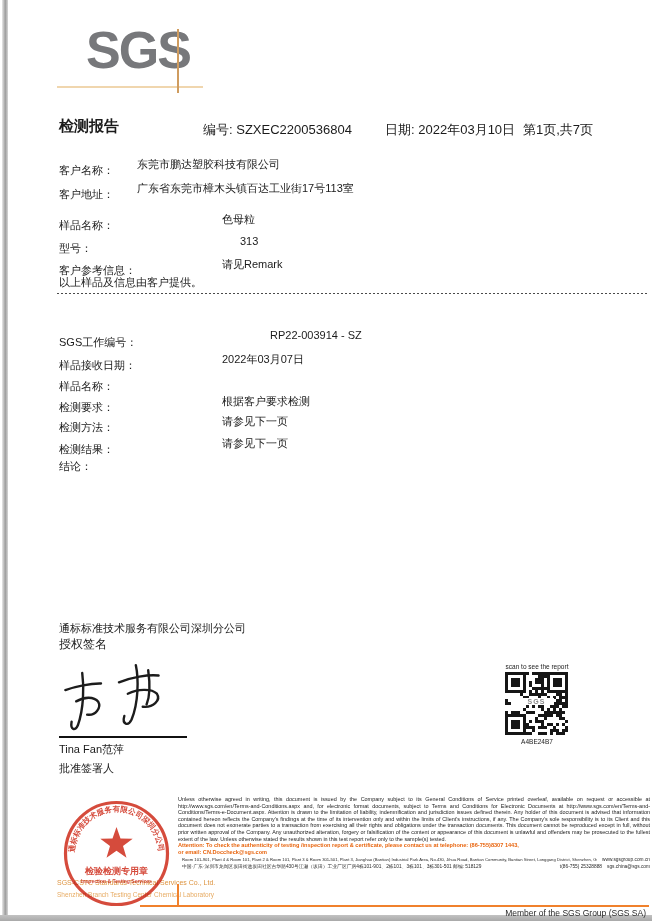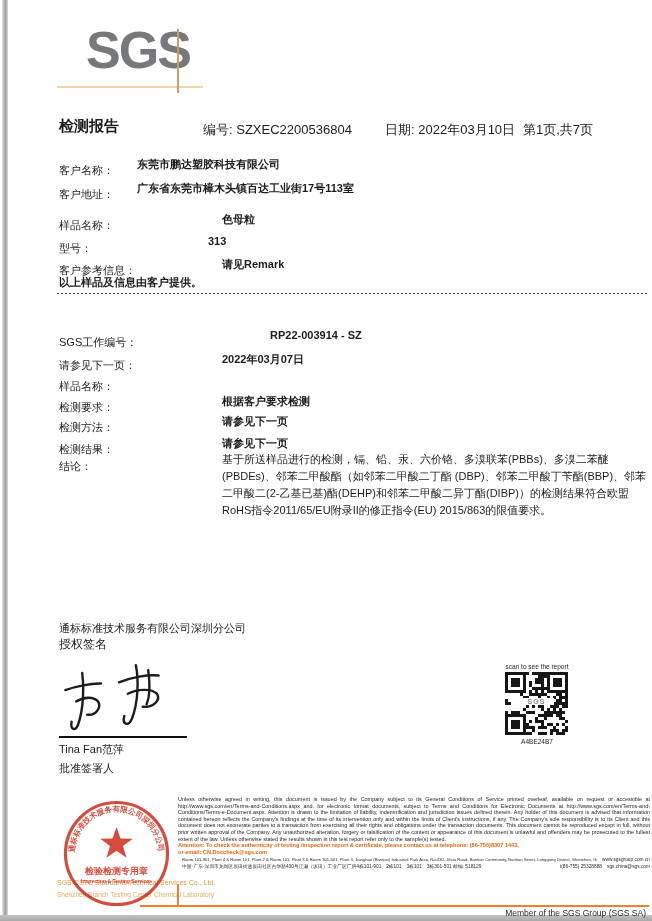--- a/index.html
+++ b/index.html
@@ -27,21 +27,21 @@
   #logo-underline{left:57px;top:86px;width:146px;height:2px;background:#f0d6ae;}
   #logo-vline{left:177px;top:29px;width:2px;height:64px;background:#cf9c5f;}
   
   #report-title{left:59px;top:117px;font-size:15px;font-weight:bold;}
   .hdr{font-size:13px;}
   #report-no{left:203px;top:121px;}
   #report-date{left:385px;top:121px;}
   #page-info{left:523px;top:121px;}
   
   .lbl{font-size:11px;margin-top:6px;}
-  .val{font-size:11px;font-weight:bold;}
+  .val{font-size:11px;}
   .dash-line{left:57px;top:293px;width:591px;height:1px;
     background:repeating-linear-gradient(90deg,#4a4a4a 0 2px,transparent 2px 4px);}
   #conclusion-text{left:222px;top:451px;width:426px;font-size:11px;line-height:17px;}
   
   #sig-company{left:59px;top:621px;font-size:11px;}
   #sig-auth{left:59px;top:636px;font-size:12px;}
   #signature{left:58px;top:660px;}
   #sig-line{left:59px;top:736px;width:128px;height:2px;background:#111;}
   #signer-name{left:59px;top:742px;font-size:11px;}
   #signer-title{left:59px;top:761px;font-size:11px;}
@@ -98,48 +98,47 @@
   <div class="abs lbl" style="left:59px;top:157px;">客户名称：</div>
   <div class="abs val" style="left:137px;top:157px;">东莞市鹏达塑胶科技有限公司</div>
 
   <div class="abs lbl" style="left:59px;top:181px;">客户地址：</div>
   <div class="abs val" style="left:137px;top:181px;">广东省东莞市樟木头镇百达工业街17号113室</div>
 
   <div class="abs lbl" style="left:59px;top:212px;">样品名称：</div>
   <div class="abs val" style="left:222px;top:212px;">色母粒</div>
 
   <div class="abs lbl" style="left:59px;top:235px;">型号：</div>
-  <div class="abs val" style="left:208px;top:235px;">313</div>
+  <div class="abs val" style="left:240px;top:235px;">313</div>
 
   <div class="abs lbl" style="left:59px;top:257px;">客户参考信息：</div>
   <div class="abs val" style="left:222px;top:257px;">请见Remark</div>
 
   <div class="abs val" style="left:59px;top:275px;">以上样品及信息由客户提供。</div>
 
   <div class="abs dash-line"></div>
 
   <div class="abs lbl" style="left:59px;top:329px;">SGS工作编号：</div>
   <div class="abs val" style="left:222px;top:329px;padding-left:48px;">RP22-003914 - SZ</div>
 
-  <div class="abs lbl" style="left:59px;top:352px;">请参见下一页：</div>
+  <div class="abs lbl" style="left:59px;top:352px;">样品接收日期：</div>
   <div class="abs val" style="left:222px;top:352px;">2022年03月07日</div>
 
   <div class="abs lbl" style="left:59px;top:373px;">样品名称：</div>
 
   <div class="abs lbl" style="left:59px;top:394px;">检测要求：</div>
   <div class="abs val" style="left:222px;top:394px;text-align:center;">根据客户要求检测</div>
 
   <div class="abs lbl" style="left:59px;top:414px;">检测方法：</div>
   <div class="abs val" style="left:222px;top:414px;">请参见下一页</div>
 
   <div class="abs lbl" style="left:59px;top:436px;">检测结果：</div>
   <div class="abs val" style="left:222px;top:436px;">请参见下一页</div>
 
   <div class="abs lbl" style="left:59px;top:453px;">结论：</div>
-  <div class="abs" id="conclusion-text">基于所送样品进行的检测，镉、铅、汞、六价铬、多溴联苯(PBBs)、多溴二苯醚(PBDEs)、邻苯二甲酸酯（如邻苯二甲酸二丁酯 (DBP)、邻苯二甲酸丁苄酯(BBP)、邻苯二甲酸二(2-乙基已基)酯(DEHP)和邻苯二甲酸二异丁酯(DIBP)）的检测结果符合欧盟RoHS指令2011/65/EU附录II的修正指令(EU) 2015/863的限值要求。</div>
 
   <div class="abs" id="sig-company">通标标准技术服务有限公司深圳分公司</div>
   <div class="abs" id="sig-auth">授权签名</div>
 
   <svg class="abs" id="signature" width="132" height="74" viewBox="0 0 132 74">
     <g fill="none" stroke="#1c1c1c" stroke-width="2.4" stroke-linecap="round" transform="rotate(-4 66 37)">
       <path d="M8 26 C18 23, 34 21, 44 22"></path>
       <path d="M26 10 C27 24, 25 46, 18 62 C15 68, 10 66, 12 58"></path>
       <path d="M18 38 C26 34, 36 34, 40 40 C43 46, 36 54, 28 52"></path>
       <path d="M62 22 C74 18, 92 16, 102 18"></path>

